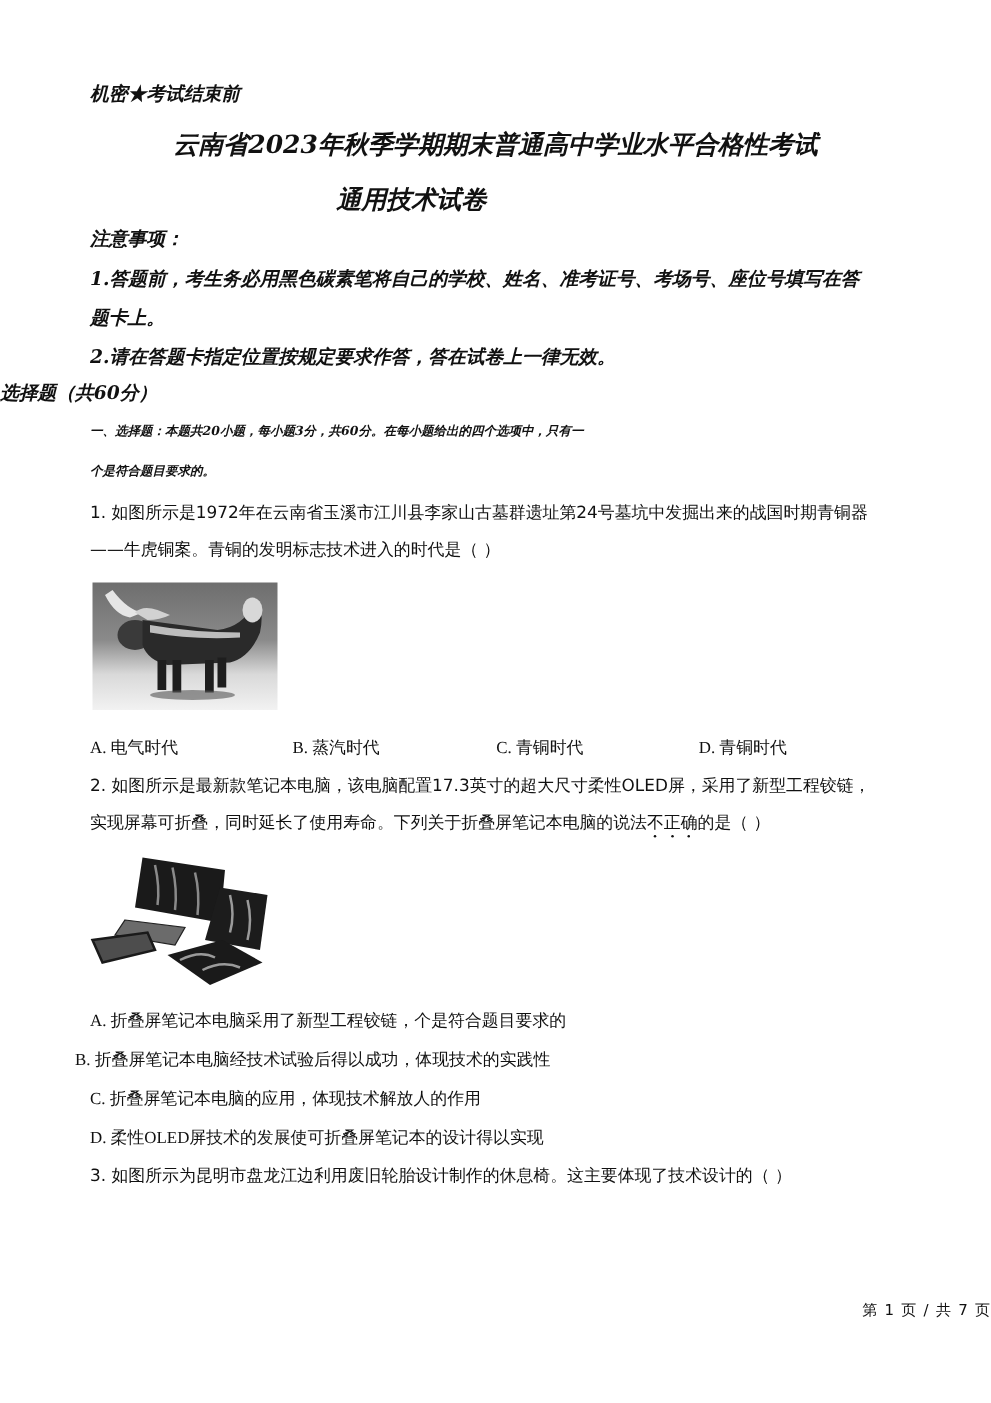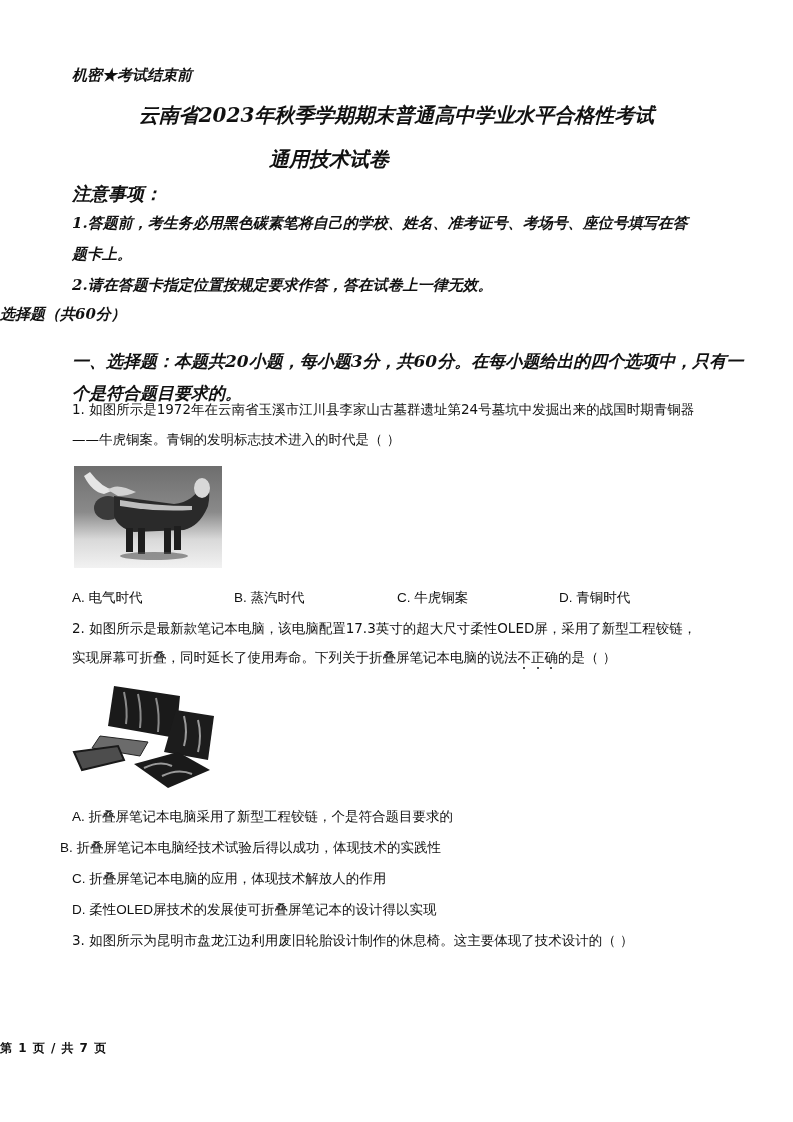--- a/index.html
+++ b/index.html
@@ -8,46 +8,46 @@
       position: relative;
       font-family: "DejaVu Serif", "Liberation Serif", serif;
       color: #111111;
       overflow: hidden;
     }
     .abs { position: absolute; white-space: nowrap; }
     .bold { font-weight: bold; font-style: italic; }
     .confidential { left: 72px; top: 66px; font-size: 15px; }
     .title { left: 0; width: 793px; text-align: center; top: 102px; font-size: 20px; }
     .subtitle { left: 0; width: 658px; text-align: center; top: 146px; font-size: 20px; }
-    .notes-heading { left: 72px; top: 182px; font-size: 18px; }
+    .notes-heading { left: 72px; top: 182px; font-size: 15px; }
     .note { left: 72px; font-size: 15px; }
     .section-head { left: 0; width: 793px; text-align: left; top: 305px; font-size: 15px; }
-    .instr { left: 72px; font-size: 17px; margin-top: 12px; }
+    .instr { left: 72px; font-size: 10px; }
     .q { left: 72px; font-size: 13.5px; font-family: "DejaVu Sans", "Liberation Sans", sans-serif; }
-    .opt { font-size: 13.5px; font-family: Liberation Sans, sans-serif; }
+    .opt { font-size: 13.5px; font-family: Liberation Serif, serif; }
     .emph { position: relative; }
     .emph::after {
       content: "";
       position: absolute;
       left: 50%;
       bottom: -4px;
       width: 2px; height: 2px;
       margin-left: -1px;
       background: #111;
       border-radius: 50%;
     }
     .figure {
       position: absolute;
       overflow: hidden;
     }
     .fig1 {
       left: 74px; top: 466px; width: 148px; height: 102px;
       background: linear-gradient(180deg, #6e6e6e 0%, #8a8a8a 45%, #d9d9d9 72%, #f2f2f2 100%);
     }
-    .footer { left: 0; width: 793px; text-align: left; top: 1040px; font-size: 12px; font-family: "DejaVu Sans", "Liberation Sans", sans-serif; letter-spacing: 1px; font-weight: bold; }
+    .footer { left: 0; width: 793px; text-align: right; top: 1040px; font-size: 12px; font-family: "DejaVu Sans", "Liberation Sans", sans-serif; letter-spacing: 1px; }
   </style>
 </head>
 <body>
 
 <div class="abs confidential bold">机密★考试结束前</div>
 <div class="abs title bold">云南省2023年秋季学期期末普通高中学业水平合格性考试</div>
 <div class="abs subtitle bold">通用技术试卷</div>
 
 <div class="abs notes-heading bold">注意事项：</div>
 <div class="abs note bold" style="top:214px;">1.答题前，考生务必用黑色碳素笔将自己的学校、姓名、准考证号、考场号、座位号填写在答</div>
@@ -72,21 +72,21 @@
     <rect x="52" y="62" width="7" height="24" fill="#1e1e1e"></rect>
     <rect x="64" y="62" width="7" height="26" fill="#1e1e1e"></rect>
     <rect x="90" y="62" width="7" height="26" fill="#1e1e1e"></rect>
     <rect x="100" y="60" width="7" height="24" fill="#1e1e1e"></rect>
     <ellipse cx="80" cy="90" rx="34" ry="4" fill="#555" opacity="0.6"></ellipse>
   </svg>
 </div>
 
 <div class="abs opt" style="left:72px; top:589px;">A. 电气时代</div>
 <div class="abs opt" style="left:234px; top:589px;">B. 蒸汽时代</div>
-<div class="abs opt" style="left:397px; top:589px;">C. 牛虎铜案</div>
+<div class="abs opt" style="left:397px; top:589px;">C. 青铜时代</div>
 <div class="abs opt" style="left:559px; top:589px;">D. 青铜时代</div>
 
 <div class="abs q" style="top:620px;">2. 如图所示是最新款笔记本电脑，该电脑配置17.3英寸的超大尺寸柔性OLED屏，采用了新型工程铰链，</div>
 <div class="abs q" style="top:649px;">
   <span>实现屏幕可折叠，同时延长了使用寿命。下列关于折叠屏笔记本电脑的说法</span><span class="emph">不</span><span class="emph">正</span><span class="emph">确</span><span>的是（     ）</span>
 </div>
 
 <div class="figure" style="left:72px; top:680px; width:152px; height:112px; background:#ffffff;">
   <svg width="152" height="112" viewBox="0 0 152 112">
 

